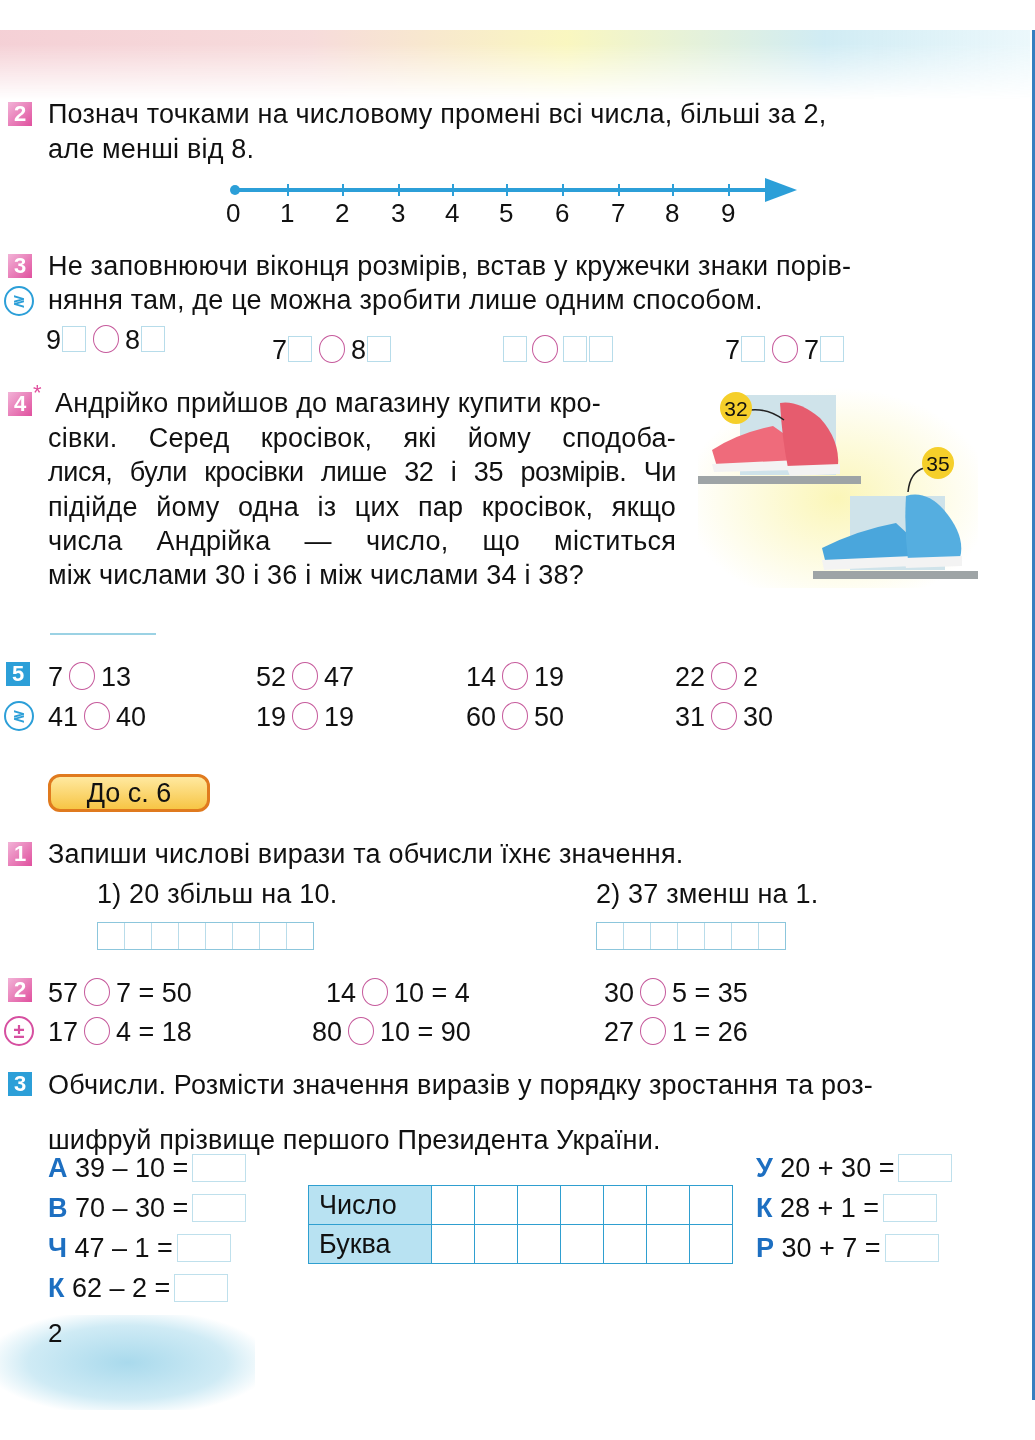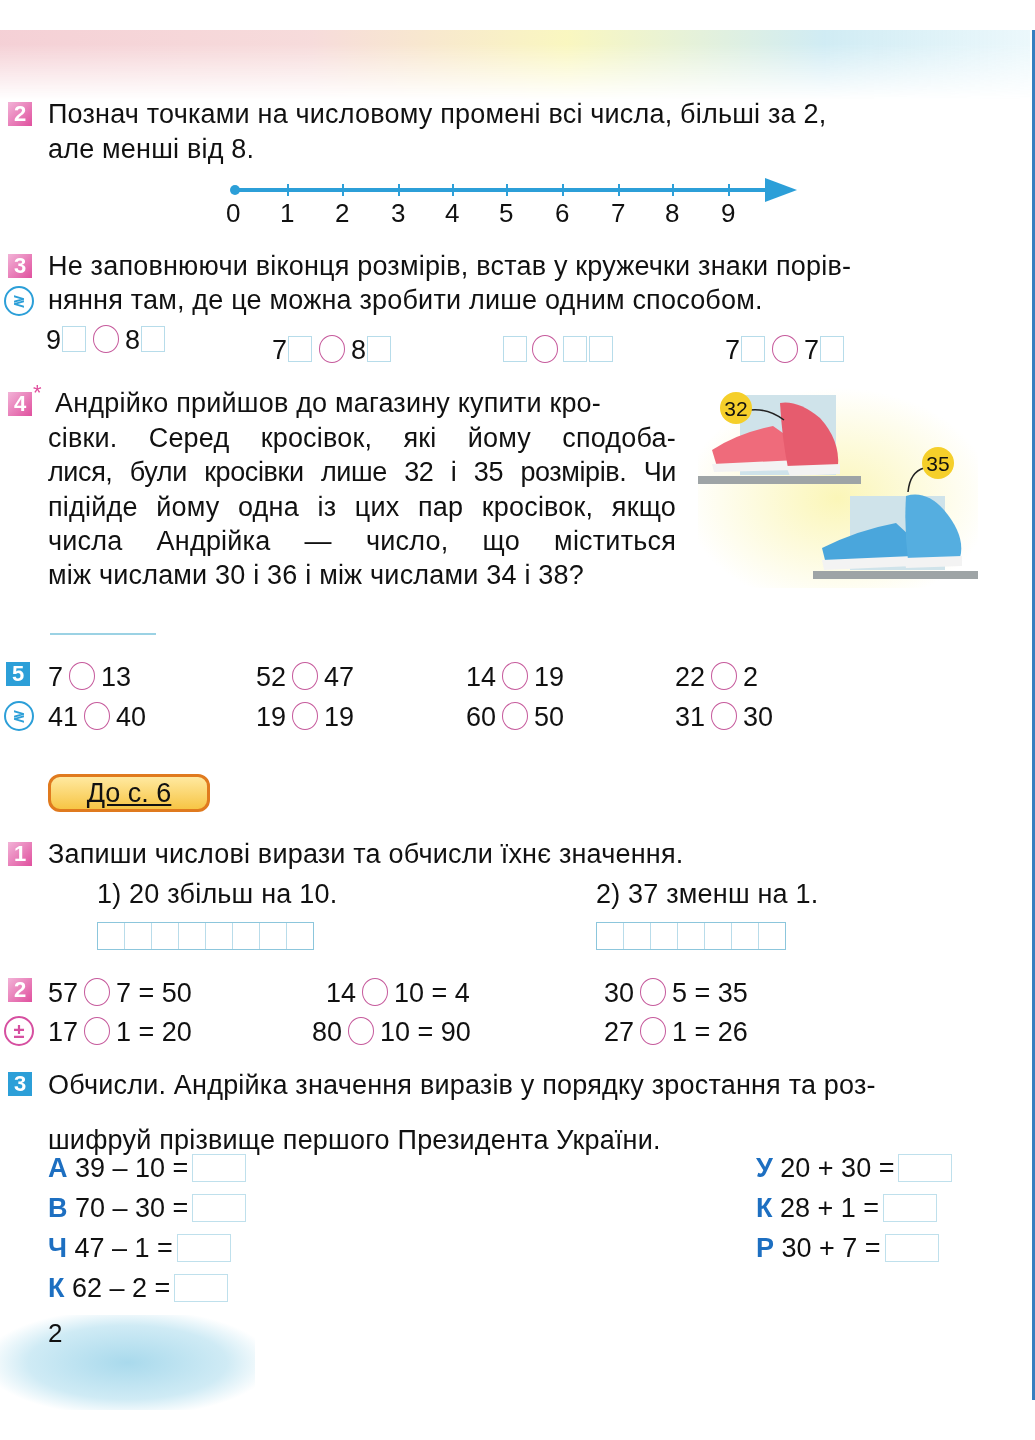--- a/index.html
+++ b/index.html
@@ -21,21 +21,21 @@
   .star { position:absolute; color:#e0509e; font-size:22px; }
   .sq { display:inline-block; width:22px; height:24px; border:1px solid #b7dcea; vertical-align:-3px; margin:0 1px; }
   .circ { display:inline-block; width:24px; height:26px; border:1.5px solid #c65a9c; border-radius:50%; vertical-align:-4px; margin:0 6px; }
   .row { position:absolute; font-size:27px; line-height:32px; white-space:nowrap; }
   .grid { position:absolute; display:flex; border:1px solid #8cc6dc; }
   .grid span { width:26px; height:26px; border-right:1px solid #b9dcea; }
   .grid span:last-child { border-right:none; }
   .ansbox { display:inline-block; width:52px; height:26px; border:1px solid #bfe0ec; vertical-align:-5px; margin-left:4px; }
   .letter { color:#1d6fc1; font-weight:bold; }
   .ref-btn { position:absolute; left:48px; top:774px; width:162px; height:38px; border:3px solid #e07a1e; border-radius:12px;
-             background:linear-gradient(180deg,#ffe9a0,#f7c545); box-sizing:border-box; font-size:27px; text-align:center; line-height:33px;text-decoration:underline; }
+             background:linear-gradient(180deg,#ffe9a0,#f7c545); box-sizing:border-box; font-size:27px; text-align:center; line-height:33px; }
   table.cipher { position:absolute; left:308px; top:1185px; border-collapse:collapse; }
   table.cipher td { border:1px solid #2f9fd0; width:42px; height:38px; padding:0; font-size:27px; }
   table.cipher td.hd { background:#b8e2f2; width:112px; padding-left:10px; }
   .shoes { position:absolute; left:698px; top:388px; width:280px; height:200px; }
   .blank-line { position:absolute; left:50px; top:633px; width:106px; height:2px; background:#9bd2e4; }
 </style>
 </head>
 <body>
 
 <div class="top-wash"></div>
@@ -165,35 +165,55 @@
     <span></span>
     <span></span>
     <span></span>
   </div>
 
 <div class="badge pink" style="left:8px;top:978px">2</div>
 <div class="roundicon pink" style="left:4px;top:1016px">±</div>
 <div class="row" style="left:48px;top:977px"><span>57</span><span class="circ"></span><span>7 = 50</span></div>
 <div class="row" style="left:326px;top:977px"><span>14</span><span class="circ"></span><span>10 = 4</span></div>
 <div class="row" style="left:604px;top:977px"><span>30</span><span class="circ"></span><span>5 = 35</span></div>
-<div class="row" style="left:48px;top:1016px"><span>17</span><span class="circ"></span><span>1 = 20</span></div>
+<div class="row" style="left:48px;top:1016px"><span>17</span><span class="circ"></span><span>4 = 18</span></div>
 <div class="row" style="left:312px;top:1016px"><span>80</span><span class="circ"></span><span>10 = 90</span></div>
 <div class="row" style="left:604px;top:1016px"><span>27</span><span class="circ"></span><span>1 = 26</span></div>
 
 <div class="badge blue" style="left:8px;top:1072px">3</div>
-<div class="abs txt" style="left:48px;top:1068px">Обчисли. Андрійка значення виразів у порядку зростання та роз-</div>
+<div class="abs txt" style="left:48px;top:1068px">Обчисли. Розмісти значення виразів у порядку зростання та роз-</div>
 <div class="abs txt" style="left:48px;top:1123px">шифруй прізвище першого Президента України.</div>
 
 <div class="row" style="left:48px;top:1152px"><span class="letter">А</span> <span>39 – 10 =</span><span class="ansbox"></span></div>
 <div class="row" style="left:48px;top:1192px"><span class="letter">В</span> <span>70 – 30 =</span><span class="ansbox"></span></div>
 <div class="row" style="left:48px;top:1232px"><span class="letter">Ч</span> <span>47 – 1 =</span><span class="ansbox"></span></div>
 <div class="row" style="left:48px;top:1272px"><span class="letter">К</span> <span>62 – 2 =</span><span class="ansbox"></span></div>
 
 <table class="cipher">
   <tbody>
+      <tr>
+    <td class="hd">Число</td>
+    <td></td>
+        <td></td>
+        <td></td>
+        <td></td>
+        <td></td>
+        <td></td>
+        <td></td>
+  </tr>
+  <tr>
+    <td class="hd">Буква</td>
+    <td></td>
+        <td></td>
+        <td></td>
+        <td></td>
+        <td></td>
+        <td></td>
+        <td></td>
+  </tr>
 </tbody>
   </table>
 
 <div class="row" style="left:756px;top:1152px"><span class="letter">У</span> <span>20 + 30 =</span><span class="ansbox"></span></div>
 <div class="row" style="left:756px;top:1192px"><span class="letter">К</span> <span>28 + 1 =</span><span class="ansbox"></span></div>
 <div class="row" style="left:756px;top:1232px"><span class="letter">Р</span> <span>30 + 7 =</span><span class="ansbox"></span></div>
 
 <div class="abs" style="left:48px;top:1318px;font-size:26px">2</div>
 
 </body></html>

